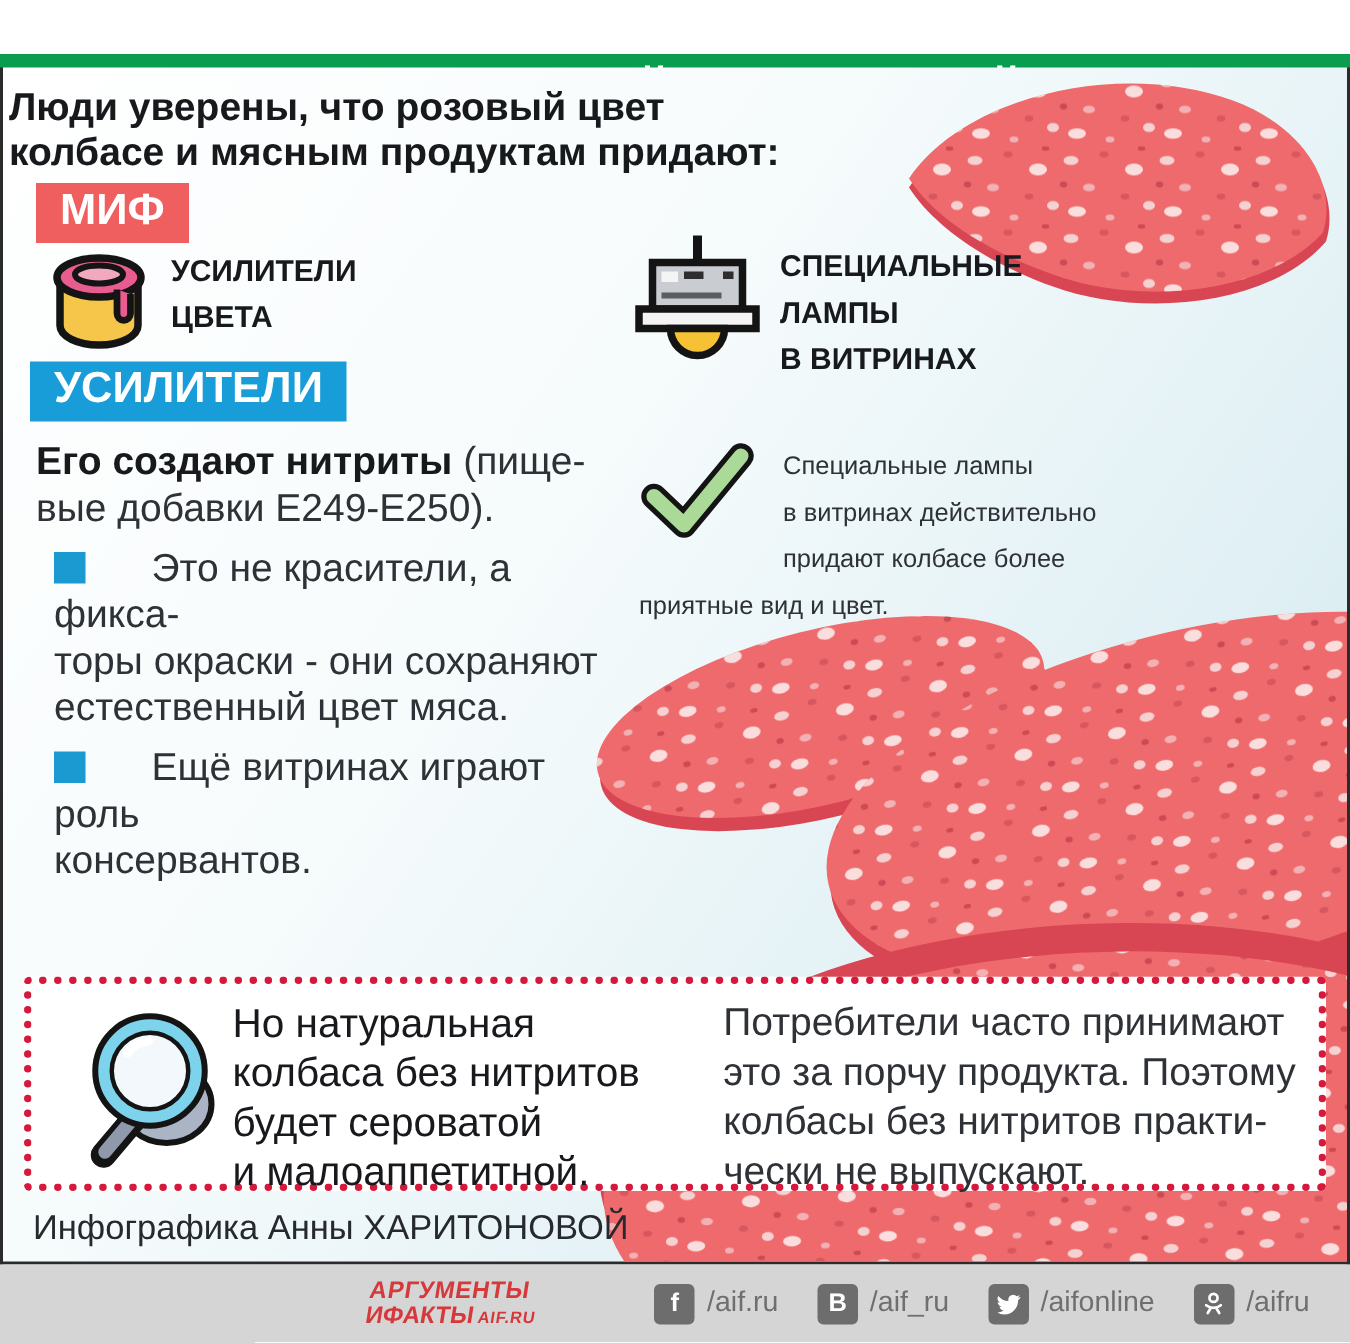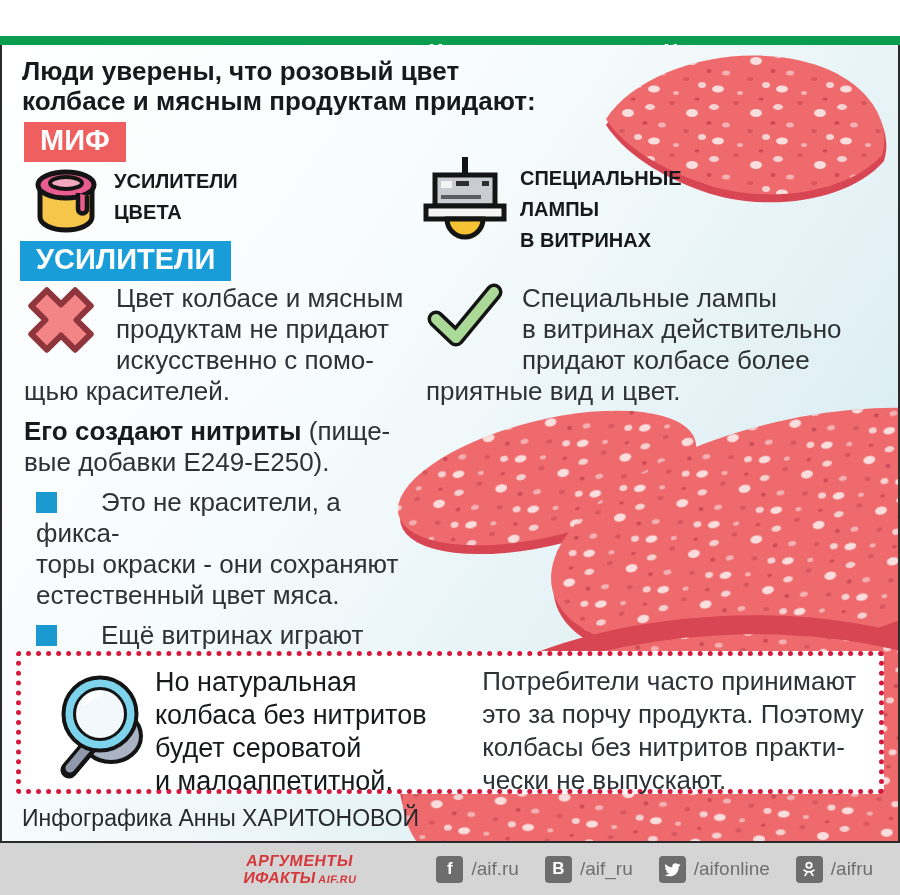--- a/index.html
+++ b/index.html
@@ -13,34 +13,34 @@
              word-spacing:12px;transform:scaleX(.88);white-space:nowrap;}
 
   
   .frame{position:absolute;top:45px;left:0;width:896px;height:796px;border:2px solid #2b2b2b;border-top:none;
          background:linear-gradient(125deg,#ffffff 0%,#f6fbfc 40%,#cfe7ee 100%);overflow:hidden;}
   .frame>*{position:absolute;z-index:1;}
   .deco{z-index:0;}
 
   .pre{white-space:pre-line;}
 
-  .intro{left:20px;top:11px;font-size:26px;font-weight:bold;line-height:30px;color:#17191c;}
+  .intro{left:4px;top:11px;font-size:26px;font-weight:bold;line-height:30px;color:#17191c;}
 
   .badge{color:#fff;font-weight:bold;font-size:29px;padding:3px 16px 5px;line-height:1.1;}
   .myth-badge{left:22px;top:77px;background:#ef5f5f;}
   .reality-badge{left:18px;top:196px;background:#189dd9;}
 
   .myth-icon-left{left:24px;top:116px;}
   .myth-label-left{left:112px;top:121px;}
   .myth-icon-right{left:420px;top:110px;}
   .myth-label-right{left:518px;top:118px;}
   .myth-label{font-size:20px;font-weight:bold;line-height:31px;color:#17191c;}
 
   .col-left{left:22px;top:238px;width:402px;font-size:26px;line-height:31px;color:#2e3237;}
-  .col-right{left:424px;top:238px;width:468px;font-size:26px;line-height:31px;color:#2e3237;}
+  .col-right{left:424px;top:250px;width:468px;font-size:17px;line-height:31px;color:#2e3237;}
   .float-icon{float:left;width:92px;height:88px;}
   .float-icon-check{float:left;width:96px;height:88px;}
 
   .nitro{margin-top:9px;}
   .b{font-weight:bold;color:#17191c;}
   .bullet-para{margin-top:9px;margin-left:12px;}
   .sq{display:inline-block;width:21px;height:21px;background:#1b9ad2;margin-right:44px;
       vertical-align:-2px;}
 
   
@@ -143,32 +143,20 @@
         <path d="M25,64 a18,18 0 0 0 36,0 Z" fill="#f6c233" stroke="#141414" stroke-width="5"></path>
       </svg>
     </span>
     <div class="myth-label myth-label-right pre">СПЕЦИАЛЬНЫЕ
 ЛАМПЫ
 В ВИТРИНАХ</div>
 
     <div class="badge reality-badge">УСИЛИТЕЛИ</div>
 
     <div class="col-left">
-      <div>
-        <span class="float-icon">
-          <svg width="74" height="74" viewBox="0 0 74 74">
-            <g transform="rotate(45 37 37)">
-              <path d="M26,6 h22 v20 h20 v22 h-20 v20 h-22 v-20 h-20 v-22 h20 z" fill="#f48587" stroke="#8f353c" stroke-width="6" stroke-linejoin="round"></path>
-            </g>
-          </svg>
-        </span><span class="pre">Цвет колбасе и мясным
-продуктам не придают
-искусственно с помо-
-щью красителей.</span>
-      </div>
 
       <div class="nitro">
         <div><span class="b">Его создают нитриты</span><span> (пище-</span></div>
         <div>вые добавки Е249-Е250).</div>
       </div>
 
       <div class="bullet-para">
         <span class="sq"></span><span class="pre">Это не красители, а фикса-
 торы окраски - они сохраняют
 естественный цвет мяса.</span>

